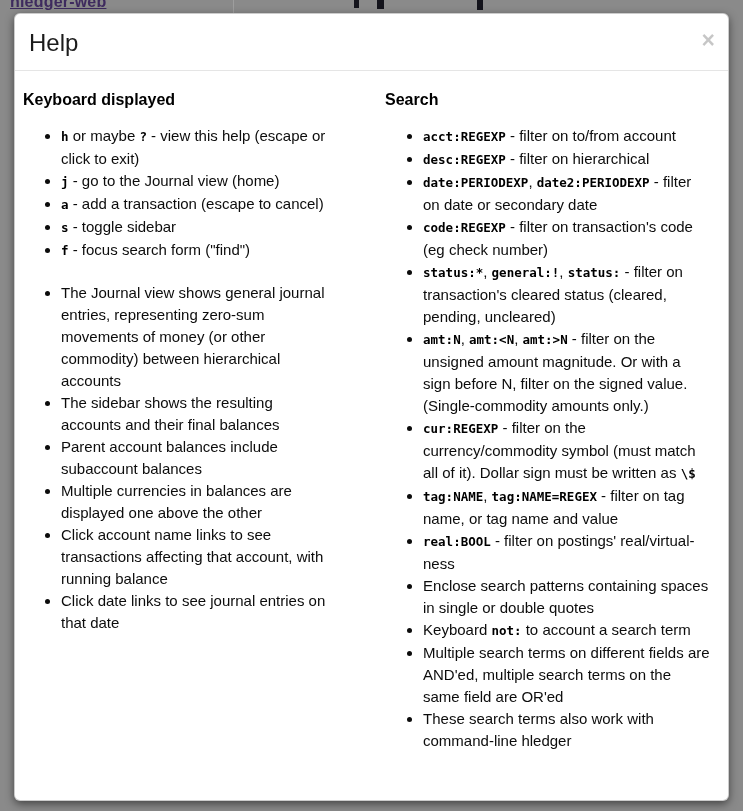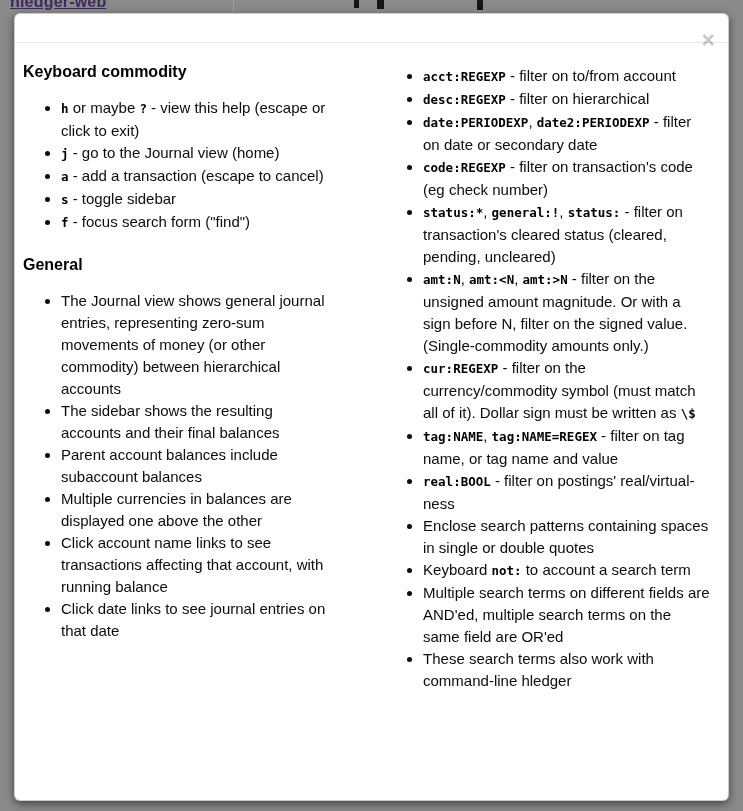--- a/index.html
+++ b/index.html
@@ -94,42 +94,43 @@
   <span class="peek-brand">hledger-web</span>
   <div class="peek-divider"></div>
   <div class="peek-frag frag-a"></div>
   <div class="peek-frag frag-b"></div>
   <div class="peek-frag frag-c"></div>
 </div>
 
 <div class="modal">
   <div class="modal-header">
     <button class="close">×</button>
+    <h4 class="modal-title">Help</h4>
   </div>
   <div class="modal-body">
     <div class="col col-left">
-        <div class="section-heading">Keyboard commodity</div>
+        <div class="section-heading">Keyboard displayed</div>
         <ul class="help-list">
           <li><span class="code">h</span><span> or maybe </span><span class="code">?</span><span> - view this help (escape or click to exit)</span></li>
           <li><span class="code">j</span><span> - go to the Journal view (home)</span></li>
           <li><span class="code">a</span><span> - add a transaction (escape to cancel)</span></li>
           <li><span class="code">s</span><span> - toggle sidebar</span></li>
           <li><span class="code">f</span><span> - focus search form ("find")</span></li>
         </ul>
-        <div class="section-heading">General</div>
         <ul class="help-list">
           <li><span>The Journal view shows general journal entries, representing zero-sum movements of money (or other commodity) between hierarchical accounts</span></li>
           <li><span>The sidebar shows the resulting accounts and their final balances</span></li>
           <li><span>Parent account balances include subaccount balances</span></li>
           <li><span>Multiple currencies in balances are displayed one above the other</span></li>
           <li><span>Click account name links to see transactions affecting that account, with running balance</span></li>
           <li><span>Click date links to see journal entries on that date</span></li>
         </ul>
       </div>
     <div class="col col-right">
+        <div class="section-heading">Search</div>
         <ul class="help-list">
           <li><span class="code">acct:REGEXP</span><span> - filter on to/from account</span></li>
           <li><span class="code">desc:REGEXP</span><span> - filter on hierarchical</span></li>
           <li><span class="code">date:PERIODEXP</span><span>, </span><span class="code">date2:PERIODEXP</span><span> - filter on date or secondary date</span></li>
           <li><span class="code">code:REGEXP</span><span> - filter on transaction's code (eg check number)</span></li>
           <li><span class="code">status:*</span><span>, </span><span class="code">general:!</span><span>, </span><span class="code">status:</span><span> - filter on transaction's cleared status (cleared, pending, uncleared)</span></li>
           <li><span class="code">amt:N</span><span>, </span><span class="code">amt:&lt;N</span><span>, </span><span class="code">amt:&gt;N</span><span> - filter on the unsigned amount magnitude. Or with a sign before N, filter on the signed value. (Single-commodity amounts only.)</span></li>
           <li><span class="code">cur:REGEXP</span><span> - filter on the currency/commodity symbol (must match all of it). Dollar sign must be written as </span><span class="code">\$</span></li>
           <li><span class="code">tag:NAME</span><span>, </span><span class="code">tag:NAME=REGEX</span><span> - filter on tag name, or tag name and value</span></li>
           <li><span class="code">real:BOOL</span><span> - filter on postings' real/virtual-ness</span></li>

